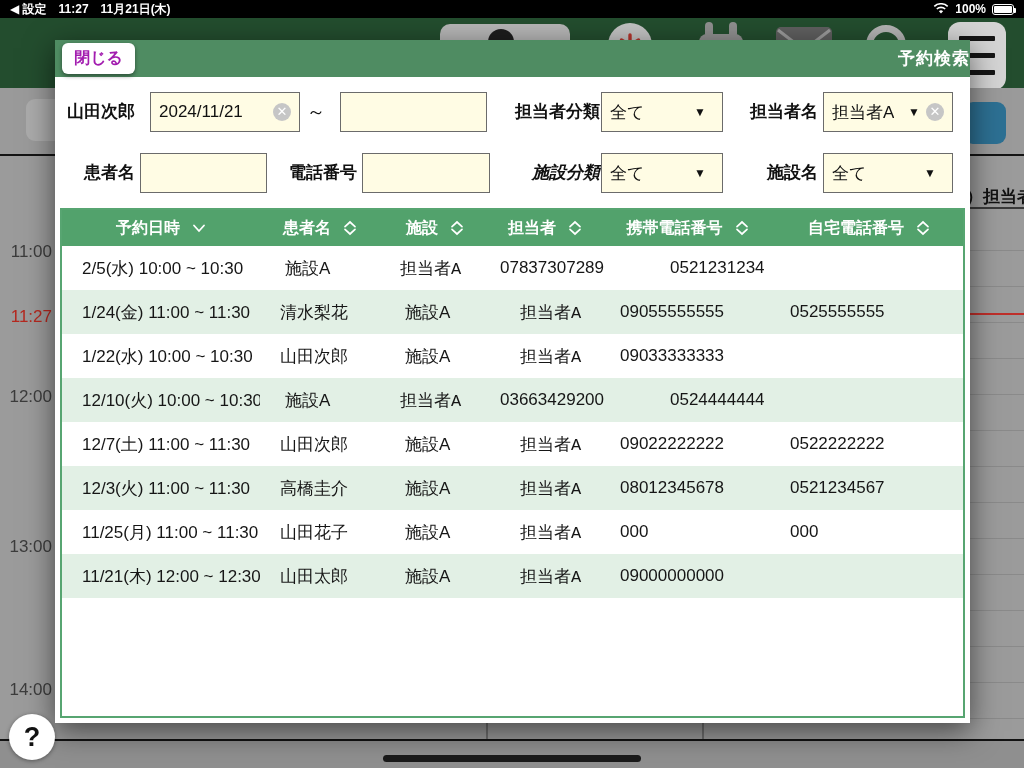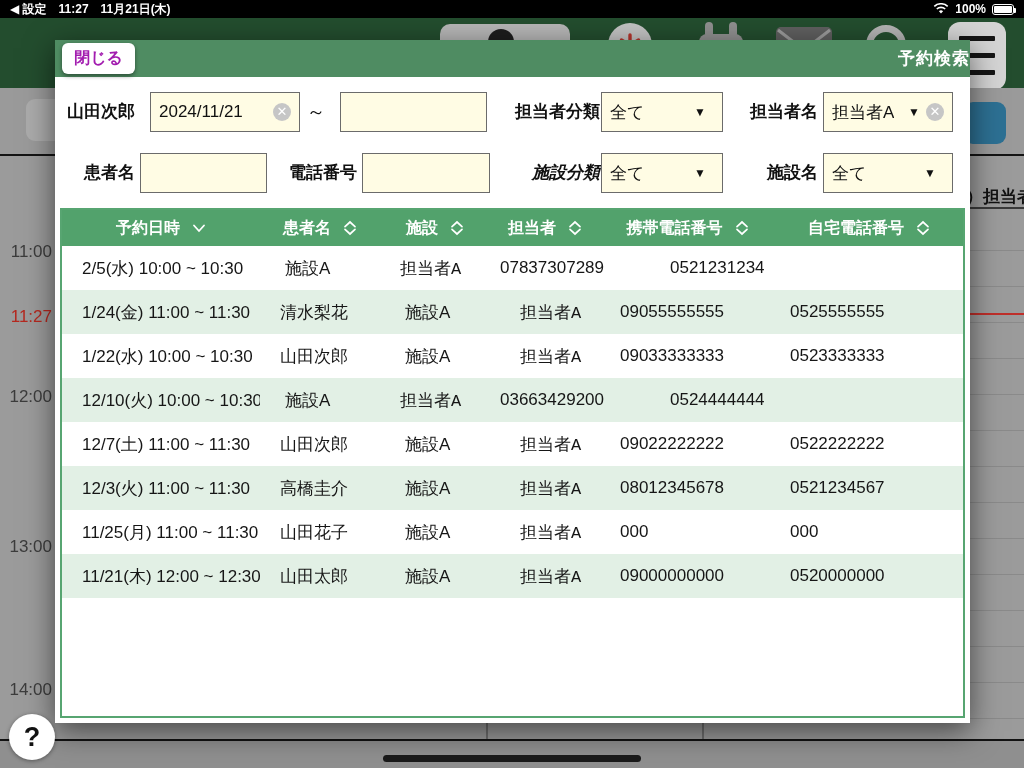--- a/index.html
+++ b/index.html
@@ -295,21 +295,20 @@
         <div class="td c4">担当者A</div>
         <div class="td c5">09055555555</div>
         <div class="td c6">0525555555</div>
       </div>
       <div class="trow">
         <div class="td c1">1/22(水) 10:00 ~ 10:30</div>
         <div class="td c2">山田次郎</div>
         <div class="td c3">施設A</div>
         <div class="td c4">担当者A</div>
         <div class="td c5">09033333333</div>
-        <div class="td c6">0523333333</div>
       </div>
       <div class="trow alt">
         <div class="td c1">12/10(火) 10:00 ~ 10:30</div>
         <div class="td c3">施設A</div>
         <div class="td c4">担当者A</div>
         <div class="td c5">03663429200</div>
         <div class="td c6">0524444444</div>
       </div>
       <div class="trow">
         <div class="td c1">12/7(土) 11:00 ~ 11:30</div>
@@ -334,18 +333,17 @@
         <div class="td c4">担当者A</div>
         <div class="td c5">000</div>
         <div class="td c6">000</div>
       </div>
       <div class="trow alt">
         <div class="td c1">11/21(木) 12:00 ~ 12:30</div>
         <div class="td c2">山田太郎</div>
         <div class="td c3">施設A</div>
         <div class="td c4">担当者A</div>
         <div class="td c5">09000000000</div>
-        <div class="td c6">0520000000</div>
       </div>
     </div>
   </div>
 
 </div>
 
 </body></html>

